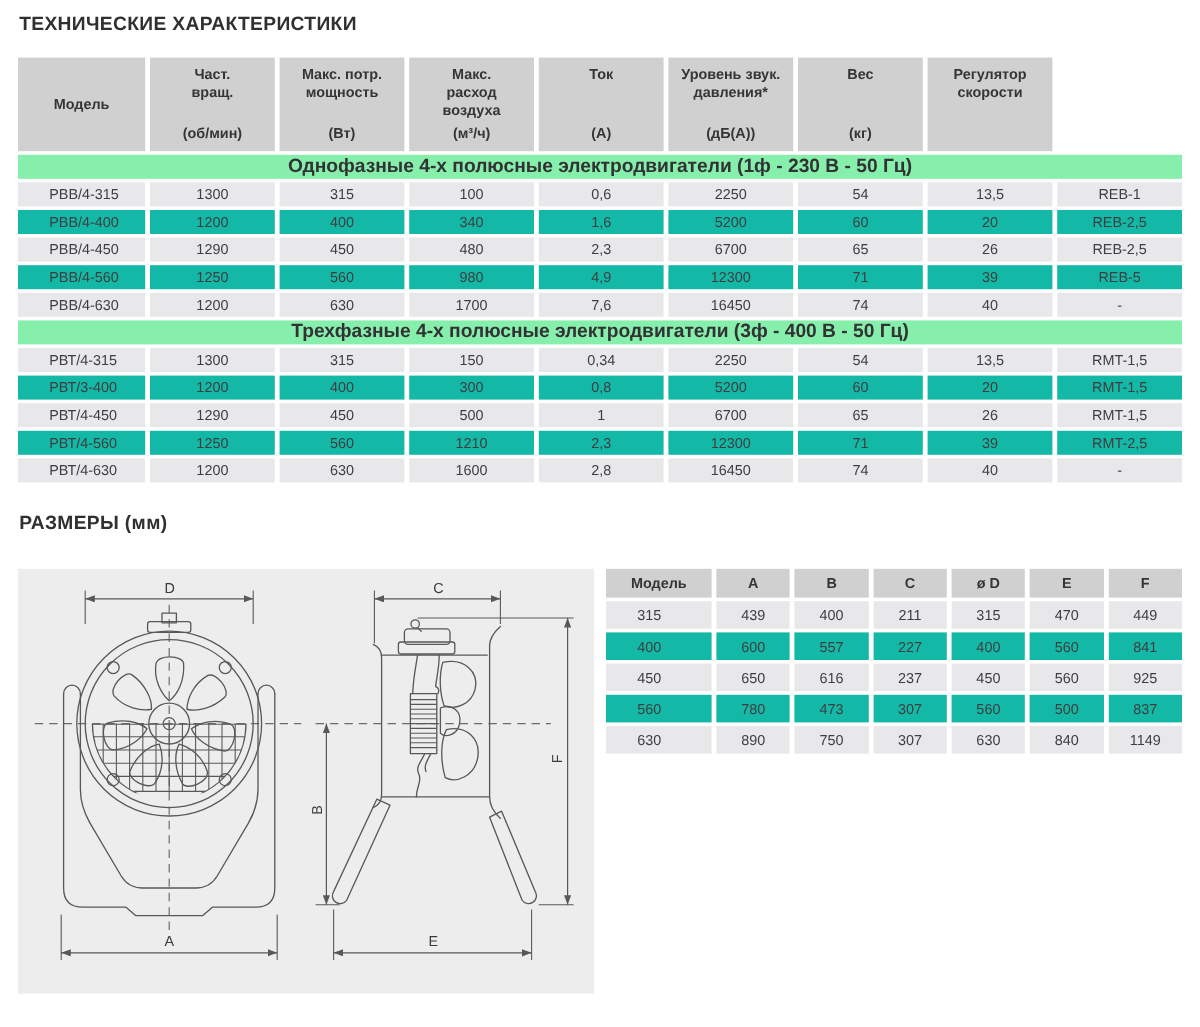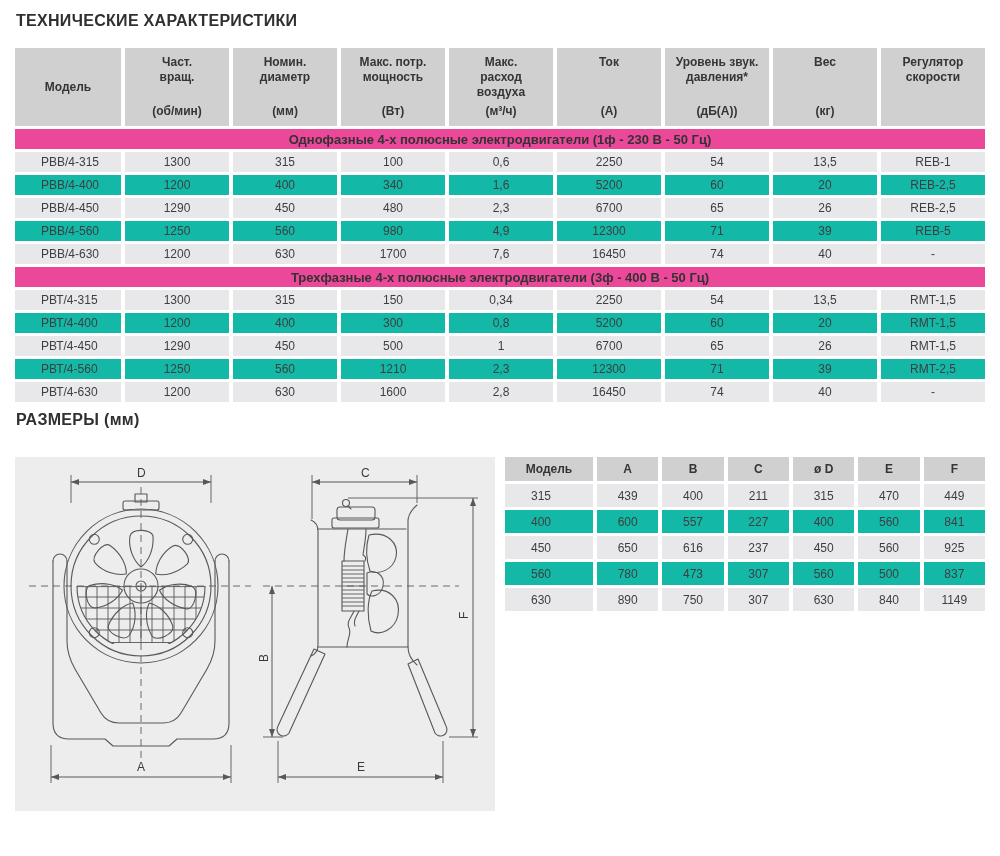--- a/index.html
+++ b/index.html
@@ -2,38 +2,38 @@
 <html><head>
 <meta charset="utf-8">
 <style>
   * { box-sizing: border-box; }
   html,body { margin:0; padding:0; background:#ffffff; }
   body { width:1000px; height:856px; font-family:"Liberation Sans", sans-serif; color:#3e3e40; }
   .page { position:relative; width:1000px; height:856px; overflow:hidden; }
 
   .title { font-size:16px; font-weight:bold; color:#303032; letter-spacing:0.3px;
            margin:0; padding:12px 0 0 16px; }
-  .title.t2 { padding-top:9px; }
+  .title.t2 { padding-top:26px; }
 
   .grid { display:grid; gap:3px 4px; background:#fff; }
   .grid.tech { margin:18px 15px 0 15px; width:970px;
                grid-template-columns:106px repeat(8, 1fr); }
   .grid.dims { width:480px; grid-template-columns:88px repeat(6, 1fr); align-content:start; }
 
   .th { background:#d0d0d1; display:flex; flex-direction:column; justify-content:space-between;
         align-items:center; text-align:center; font-weight:bold; font-size:12px;
         line-height:1.25; padding:7px 0; color:#353537; }
   .grid.tech .th { height:78px; }
   .grid.dims .th { height:24px; justify-content:center; padding:2px; }
   .th.thc { justify-content:center; }
   .ht { white-space:pre-line; }
   .hu { white-space:nowrap; }
 
-  .sec { grid-column:1 / -1; background:#ec4899; height:20px; display:flex;
-         align-items:center; justify-content:center; font-weight:bold; font-size:13px;
+  .sec { grid-column:1 / -1; background:#86efac; height:20px; display:flex;
+         align-items:center; justify-content:center; font-weight:bold; font-size:16px;
          color:#323234; }
 
   .td { height:20px; display:flex; align-items:center; justify-content:center;
         font-size:12px; color:#3e3e40; }
   .grid.dims .td { height:23px; }
   .td.light { background:#e8e8ea; }
   .td.dark  { background:#14b8a6; }
   .td.model { justify-content:flex-start; padding-left:26px; }
 
   .dims-row { display:flex; margin:28px 15px 0 15px; gap:10px; }
@@ -54,25 +54,20 @@
   <h1 class="title">ТЕХНИЧЕСКИЕ ХАРАКТЕРИСТИКИ</h1>
 
   <div id="tech-grid" class="grid tech">
       <div class="th thc">
         <div class="ht">Модель</div>
       </div>
       <div class="th">
         <div class="ht">Част.
 вращ.</div>
         <div class="hu">(об/мин)</div>
-      </div>
-      <div class="th">
-        <div class="ht">Номин.
-диаметр</div>
-        <div class="hu">(мм)</div>
       </div>
       <div class="th">
         <div class="ht">Макс. потр.
 мощность</div>
         <div class="hu">(Вт)</div>
       </div>
       <div class="th">
         <div class="ht">Макс.
 расход
 воздуха</div>
@@ -145,21 +140,21 @@
       <div class="sec">Трехфазные 4-х полюсные электродвигатели (3ф - 400 В - 50 Гц)</div>
       <div class="td light model">РВТ/4-315</div>
       <div class="td light">1300</div>
       <div class="td light">315</div>
       <div class="td light">150</div>
       <div class="td light">0,34</div>
       <div class="td light">2250</div>
       <div class="td light">54</div>
       <div class="td light">13,5</div>
       <div class="td light">RMT-1,5</div>
-      <div class="td dark model">РВТ/4-400</div>
+      <div class="td dark model">РВТ/3-400</div>
       <div class="td dark">1200</div>
       <div class="td dark">400</div>
       <div class="td dark">300</div>
       <div class="td dark">0,8</div>
       <div class="td dark">5200</div>
       <div class="td dark">60</div>
       <div class="td dark">20</div>
       <div class="td dark">RMT-1,5</div>
       <div class="td light model">РВТ/4-450</div>
       <div class="td light">1290</div>

